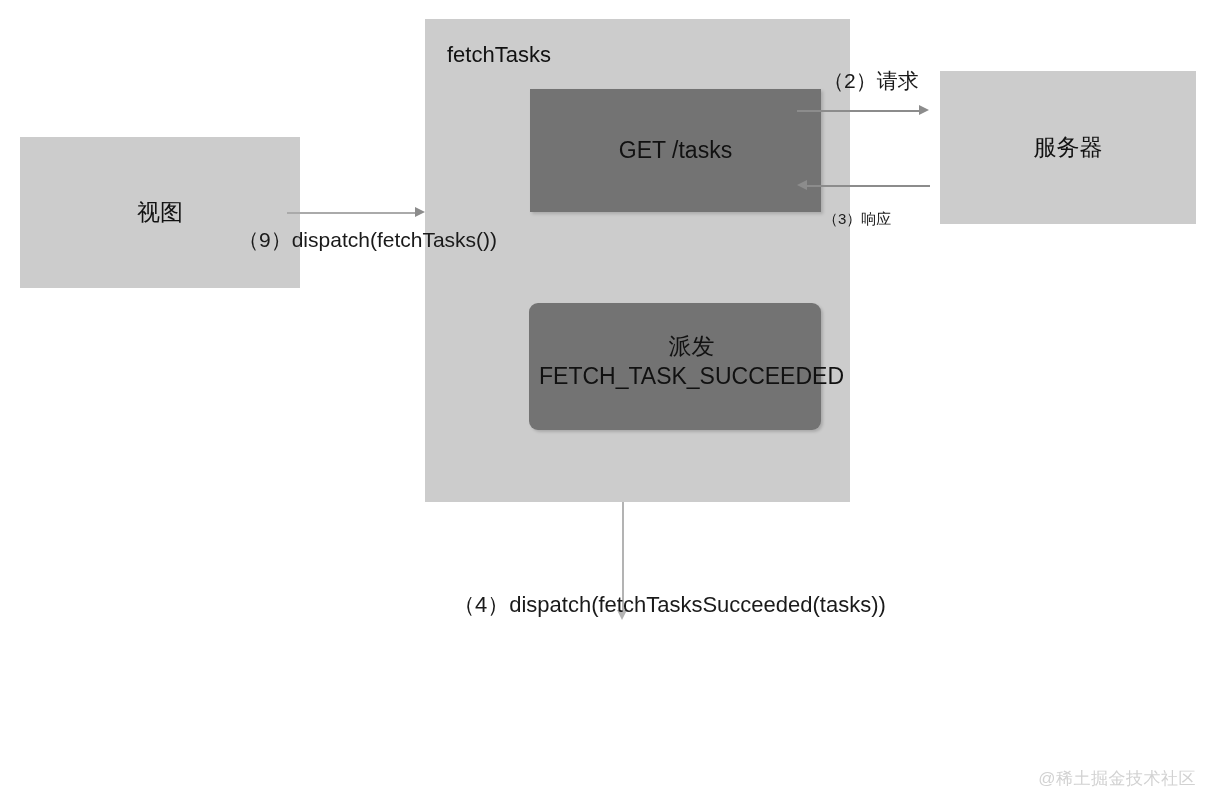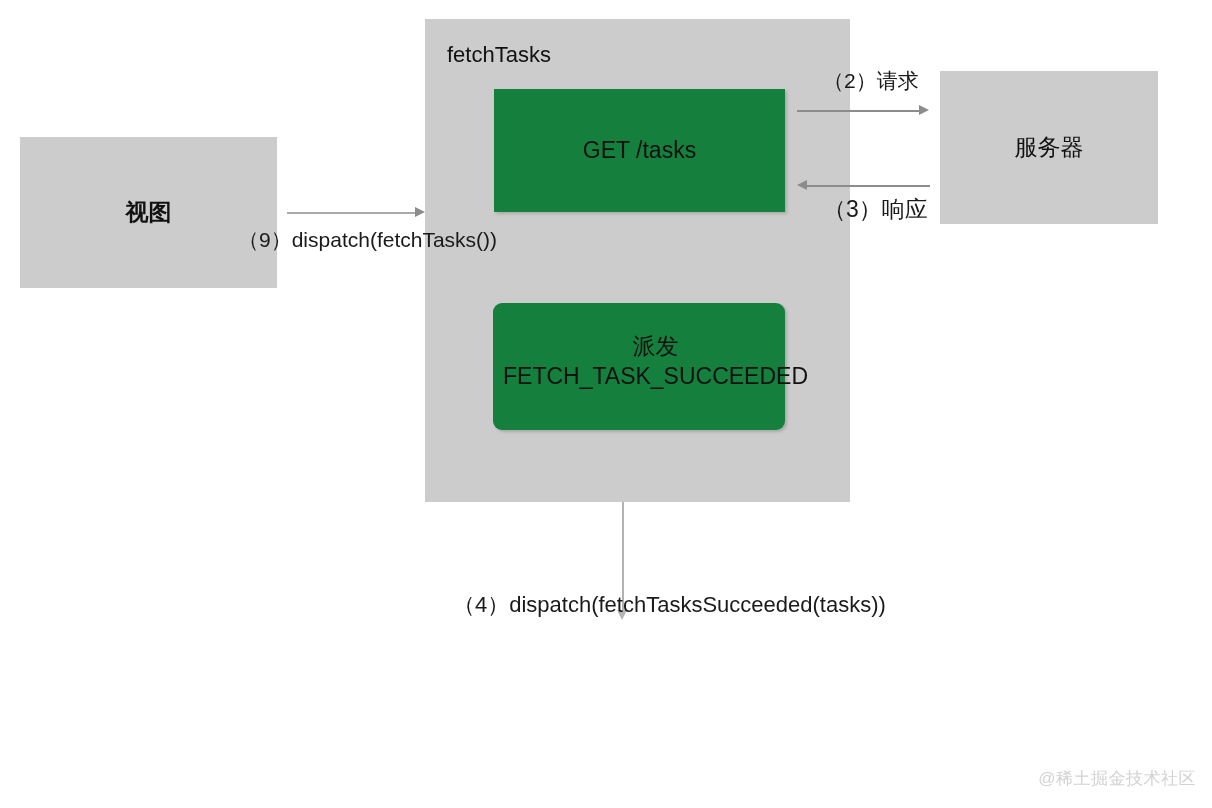--- a/index.html
+++ b/index.html
@@ -24,39 +24,40 @@
     box-sizing: border-box;
     display: flex;
     align-items: center;
     justify-content: center;
     text-align: center;
   }
   .box-gray {
     background: #cccccc;
   }
   .box-light {
-    background: #15803d;
+    background: #737373;
     box-shadow: 2px 2px 3px rgba(0,0,0,0.17);
+    margin-left: 36px;
   }
   .label-text {
     font-size: 23px;
     line-height: 1.32;
     color: #111111;
     white-space: pre-line;
   }
   .box-title {
     position: absolute;
     font-size: 22px;
     color: #111111;
   }
 
   
-  #view-box      { left: 20px;  top: 137px; width: 257px; height: 151px; font-weight: bold; }
+  #view-box      { left: 20px;  top: 137px; width: 280px; height: 151px; }
   #fetchtasks-box{ left: 425px; top: 19px;  width: 425px; height: 483px; }
-  #server-box    { left: 940px; top: 71px;  width: 218px; height: 153px; }
+  #server-box    { left: 940px; top: 71px;  width: 256px; height: 153px; }
   #store-box     { left: 511px; top: 634px; width: 253px; height: 162px; }
   #get-tasks-box { left: 494px; top: 89px;  width: 291px; height: 123px; }
   #dispatch-box  { left: 493px; top: 303px; width: 292px; height: 127px;
                    justify-content: flex-start; align-items: flex-start;
                    padding: 28px 0 0 10px; border-radius: 9px; }
 
   #fetchtasks-title { left: 447px; top: 42px; }
 
   
   .arrow-line {
@@ -91,21 +92,21 @@
   #arrow1-label{ position: absolute; left: 238px; top: 226px; font-size: 21px; white-space: nowrap; }
 
   
   #arrow2-line { left: 797px; top: 110px; width: 124px; }
   #arrow2-head { left: 919px; top: 105px; }
   #arrow2-label{ position: absolute; left: 823px; top: 67px; font-size: 21px; white-space: nowrap; }
 
   
   #arrow3-line { left: 806px; top: 185px; width: 124px; }
   #arrow3-head { left: 797px; top: 180px; }
-  #arrow3-label{ position: absolute; left: 823px; top: 194px; font-size: 23px; white-space: nowrap; }
+  #arrow3-label{ position: absolute; left: 823px; top: 210px; font-size: 15px; white-space: nowrap; }
 
   
   #arrow4-line { left: 622px; top: 502px; height: 112px; background: #b3b3b3; }
   #arrow4-head { left: 617px; top: 610px; }
   #arrow4-label{ position: absolute; left: 453px; top: 546px; font-size: 22px; white-space: nowrap; margin-top: 44px; }
 
   .watermark {
     position: absolute;
     right: 16px;
     bottom: 18px;

